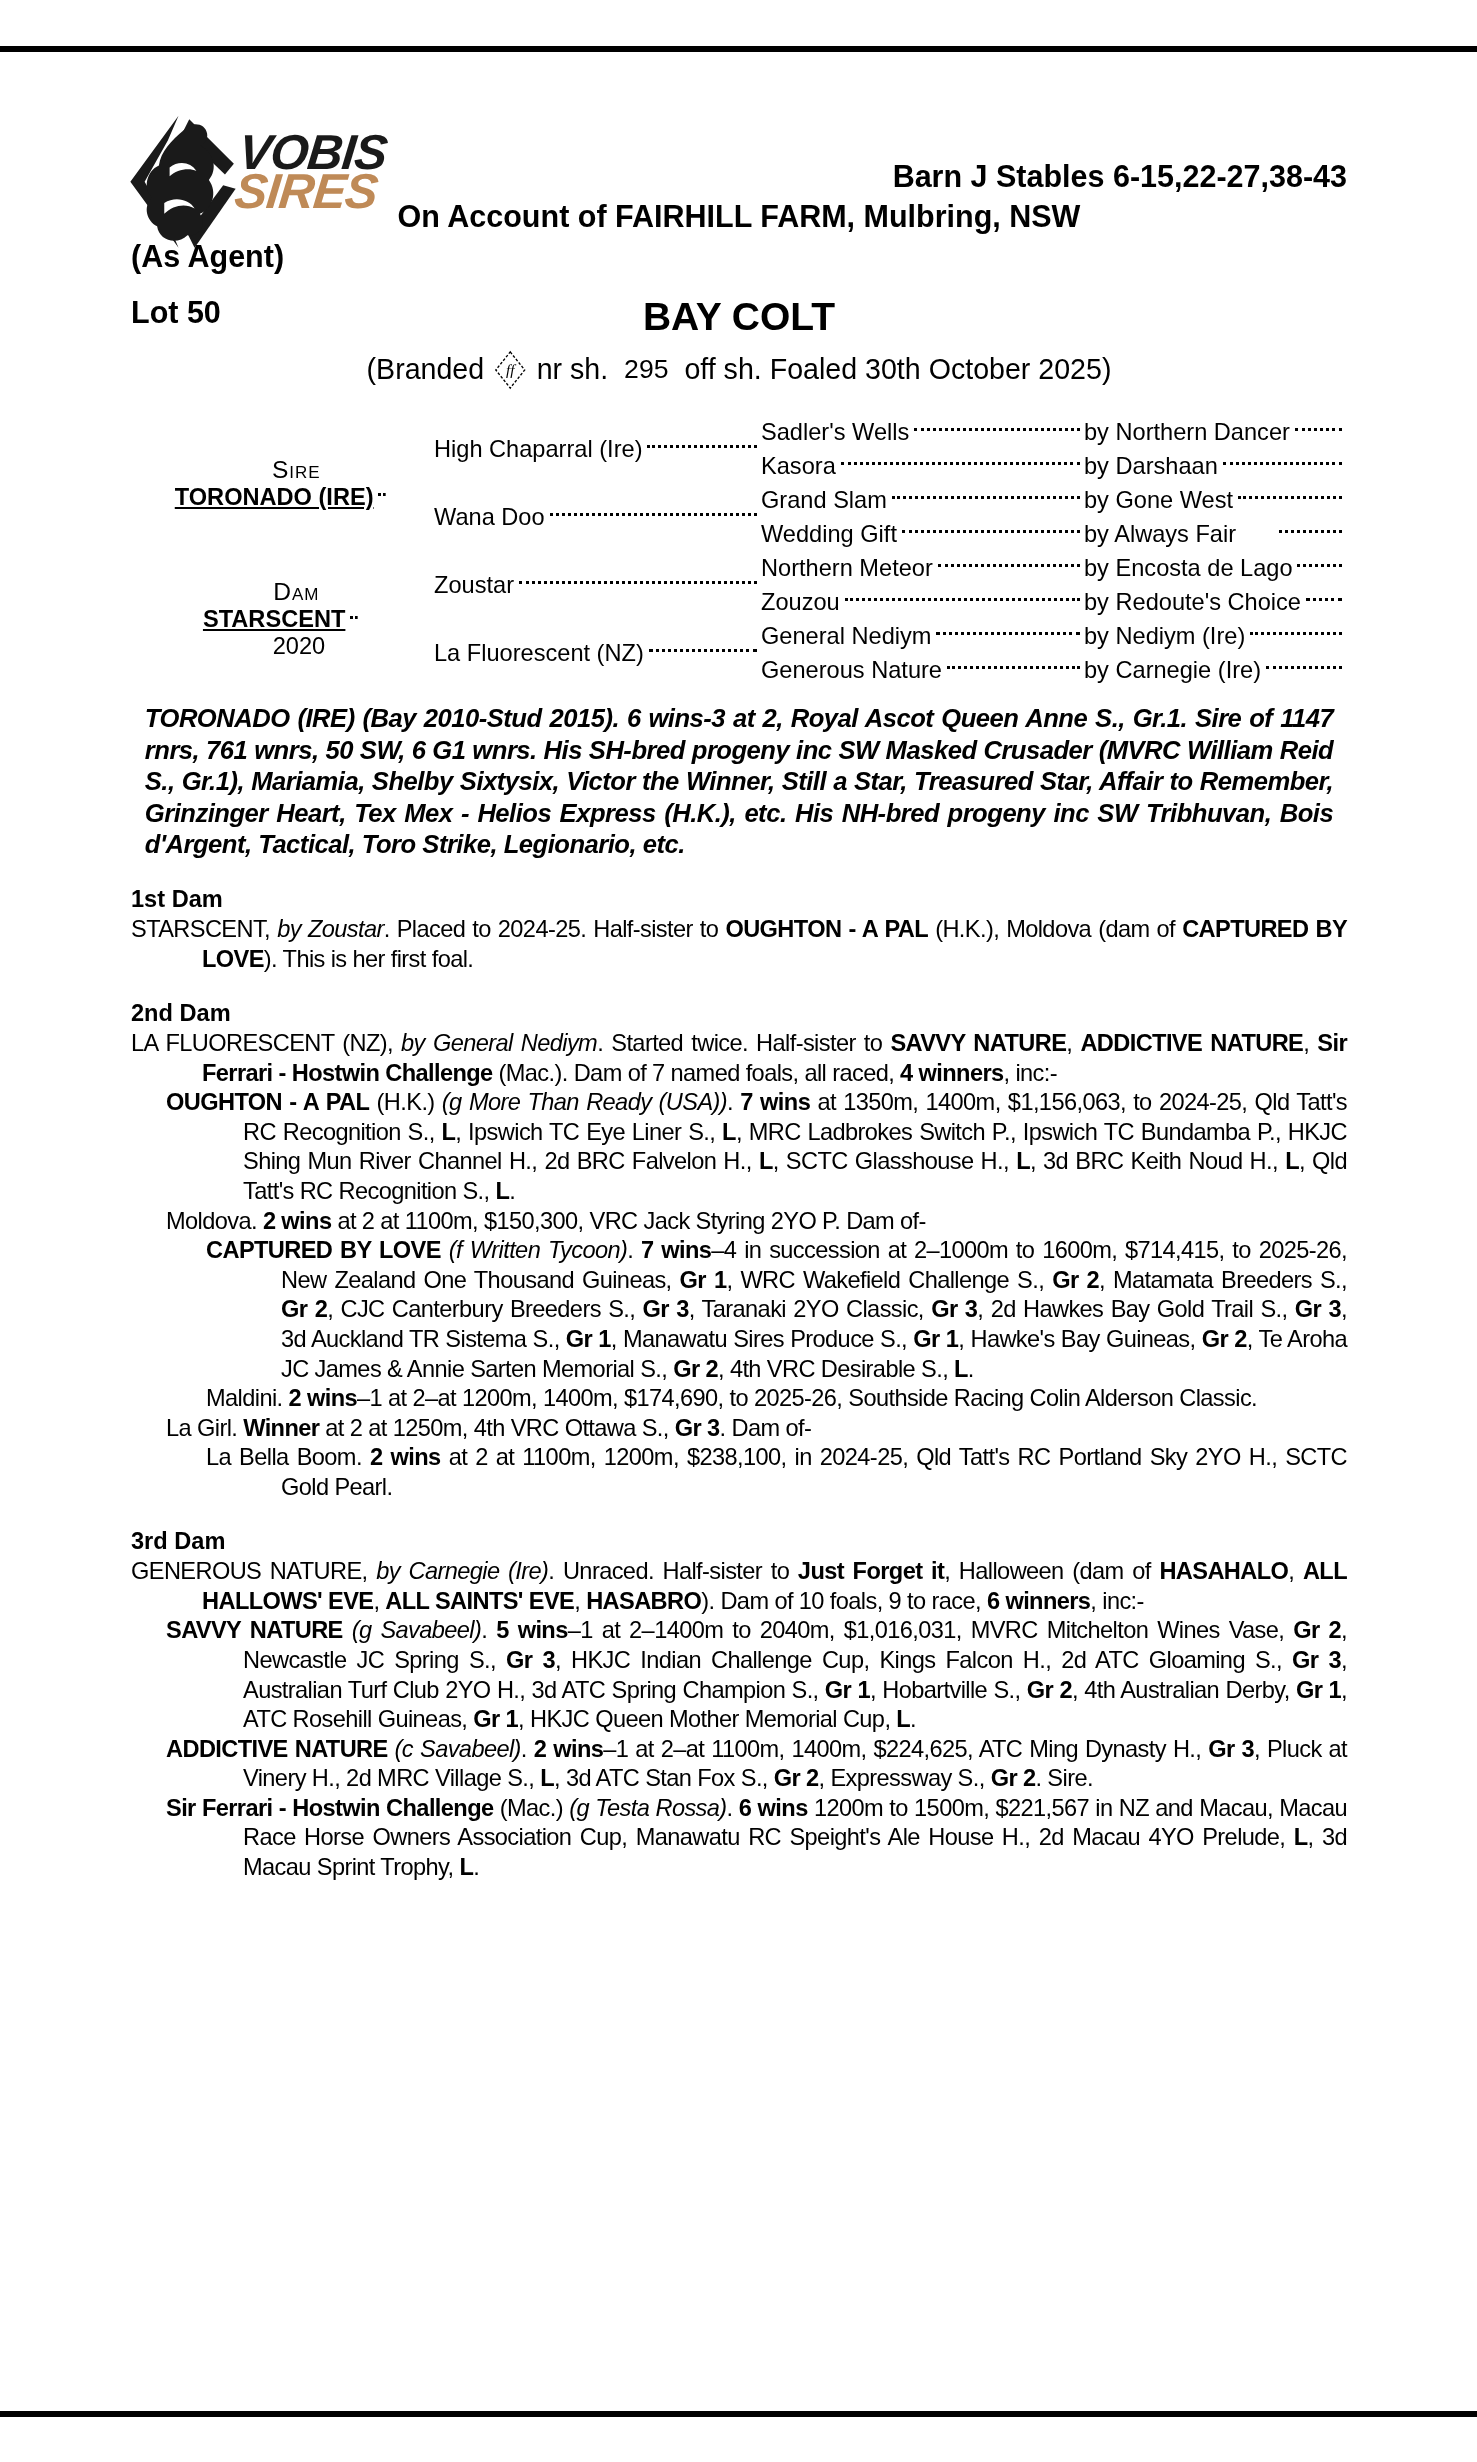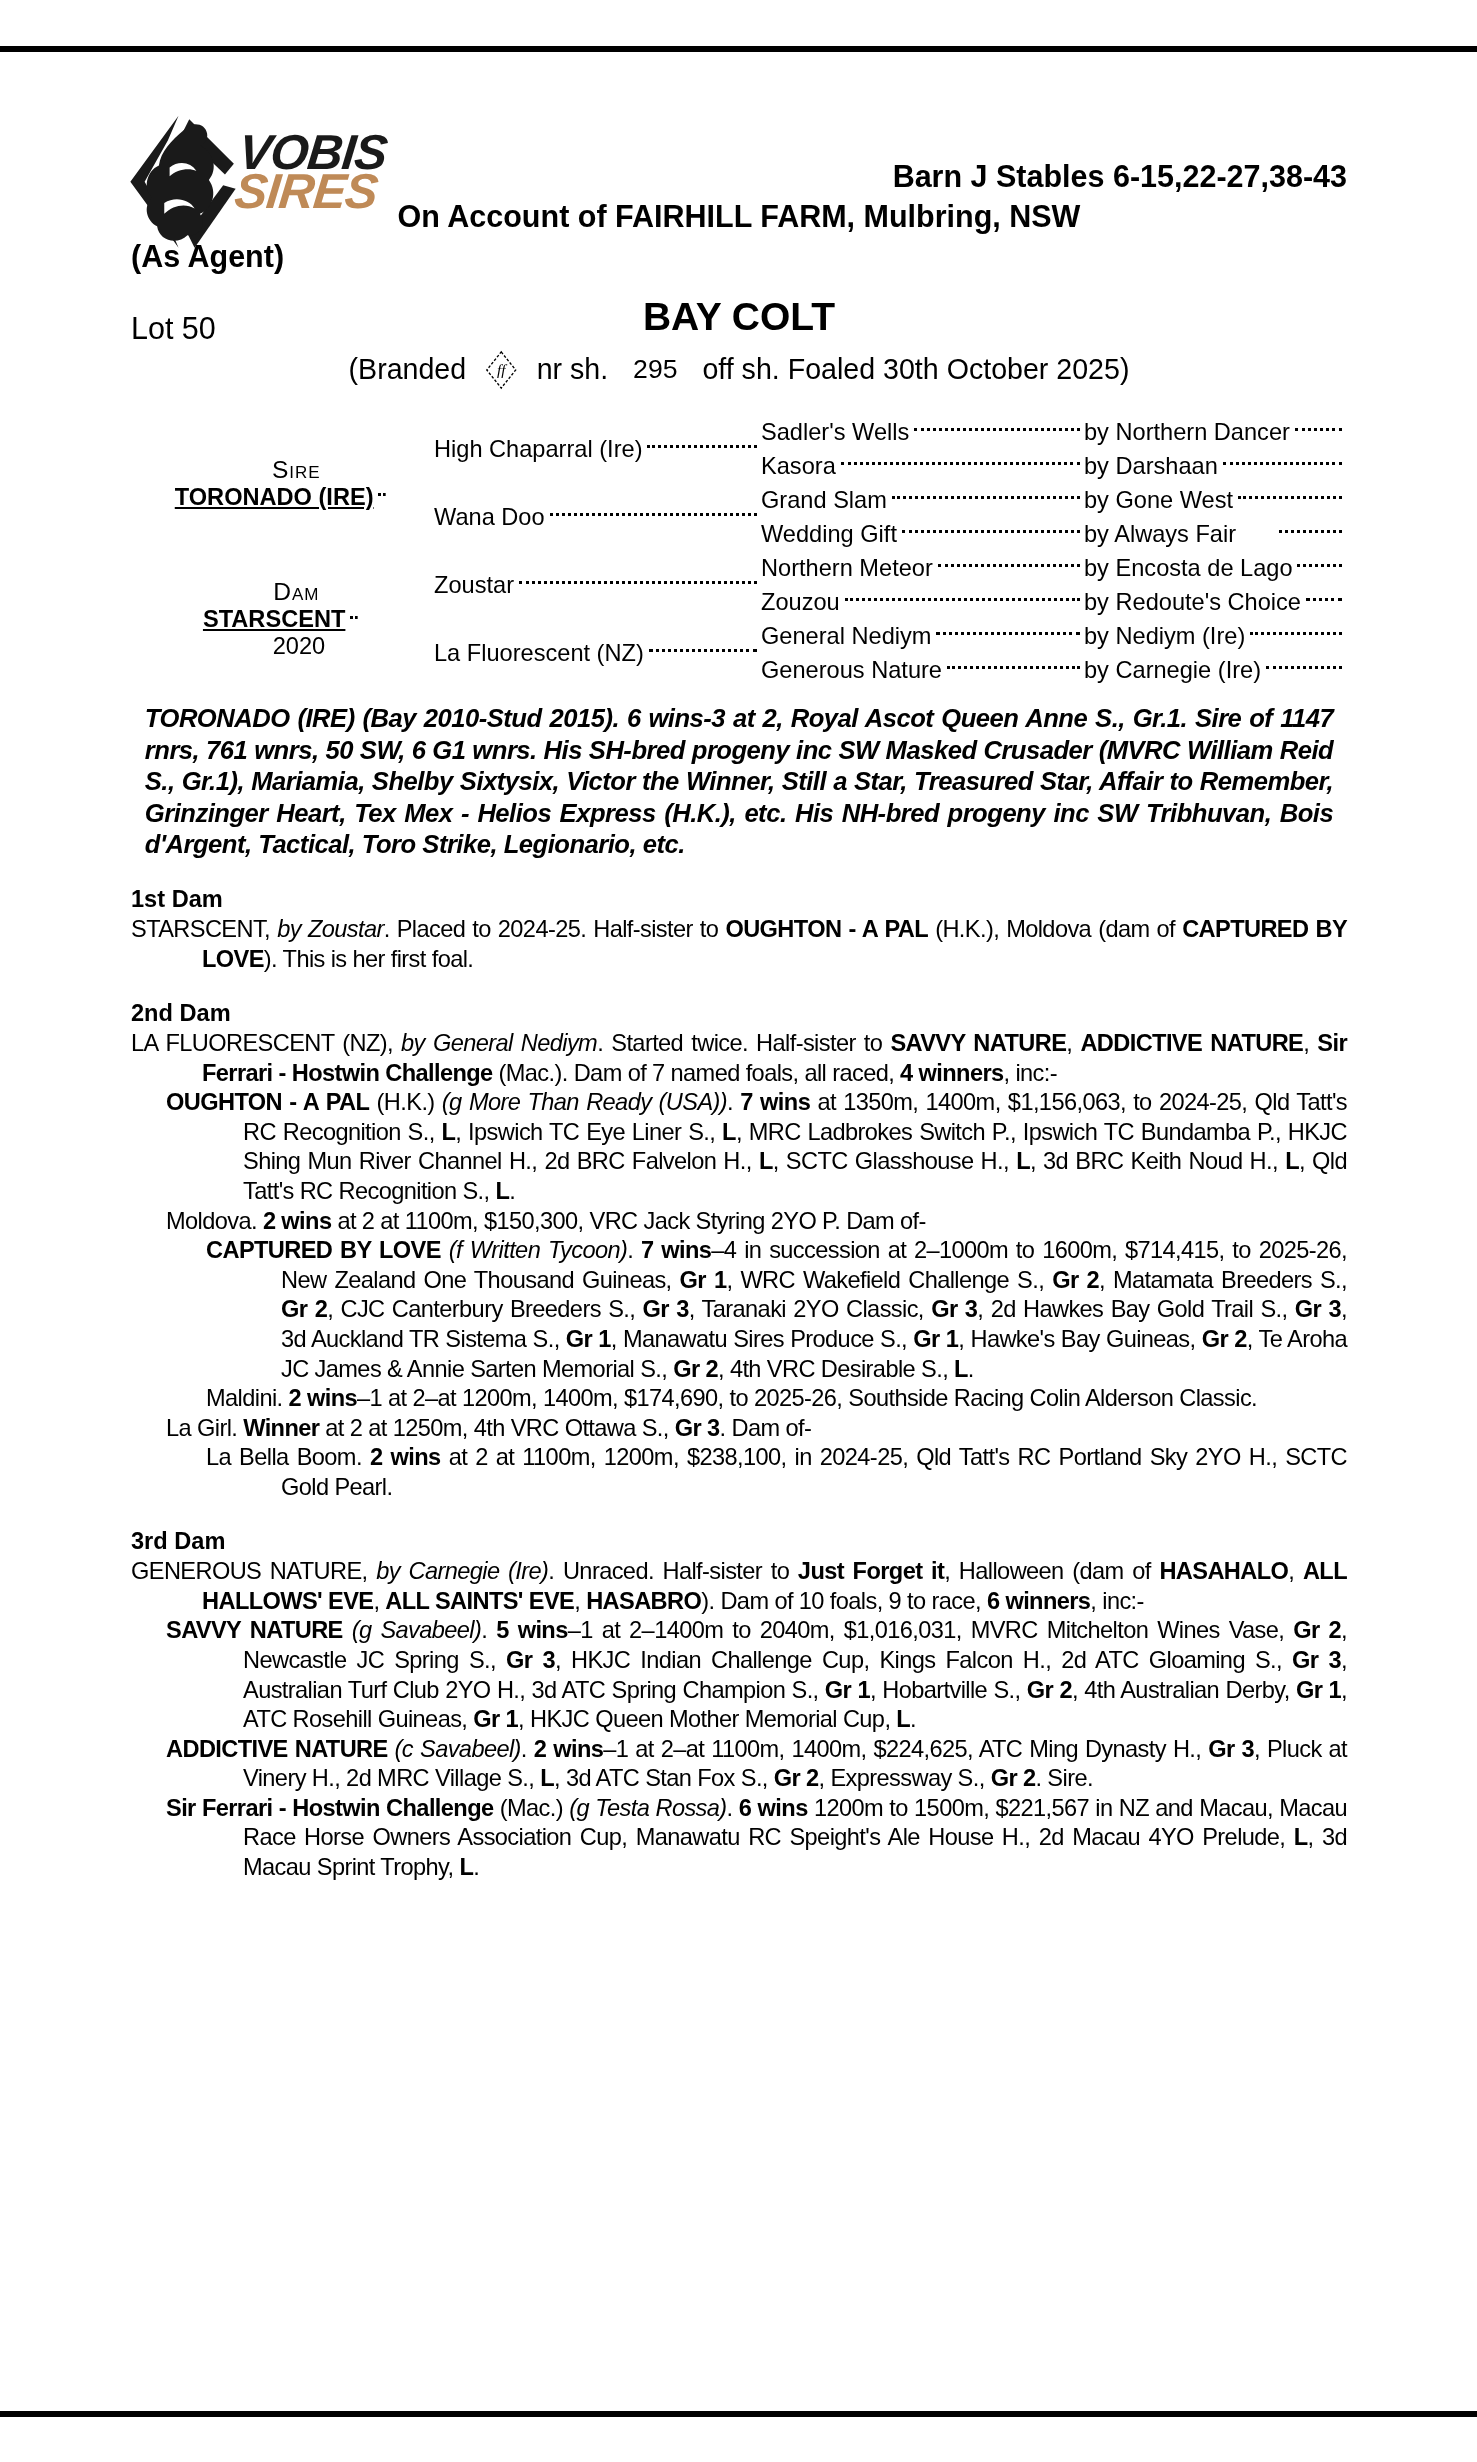--- a/index.html
+++ b/index.html
@@ -17,24 +17,24 @@
   .logo-words{position:absolute;left:112px;top:21.7px;font-weight:bold;font-style:italic;
               transform:skewX(-6deg);line-height:45px;letter-spacing:-1px;}
   .lw1{font-size:49px;color:#1a1a1a;}
   .lw2{font-size:49px;margin-top:-5.9px;}
   .hdr-barn{text-align:right;font-weight:bold;font-size:30.5px;padding-top:49px;}
   .hdr-account{text-align:center;font-weight:bold;font-size:30.5px;margin-top:4.9px;}
   .hdr-agent{font-weight:bold;font-size:30.5px;margin-top:4.9px;}
 
   
   .lot-row{position:relative;margin-top:9.9px;height:47px;}
-  .lot{position:absolute;left:0;top:16px;font-weight:normal;font-size:30.5px;}
+  .lot{position:absolute;left:0;top:0;font-weight:bold;font-size:30.5px;}
   .title{text-align:center;font-weight:bold;font-size:39px;}
   .branded-row{margin-top:7.9px;display:flex;justify-content:center;align-items:center;
-               gap:19px;font-size:28.6px;}
+               gap:10px;font-size:28.6px;}
   .frac{display:inline-flex;flex-direction:row;align-items:center;font-size:26.6px;
         line-height:26.6px;margin:0 5.9px;}
 
   
   .ped{display:grid;grid-template-columns:303px 327px 323px 262px;grid-auto-rows:34px;
        margin-top:25.6px;font-size:23.6px;}
   .pcell{display:flex;align-items:center;overflow:hidden;white-space:nowrap;}
   .leader{flex:1 1 7.9px;min-width:7.9px;border-bottom:3px dotted #000;height:2px;
           margin:0 3.9px 6.9px 4.9px;}
   .pgroup{display:flex;flex-direction:column;justify-content:center;}

